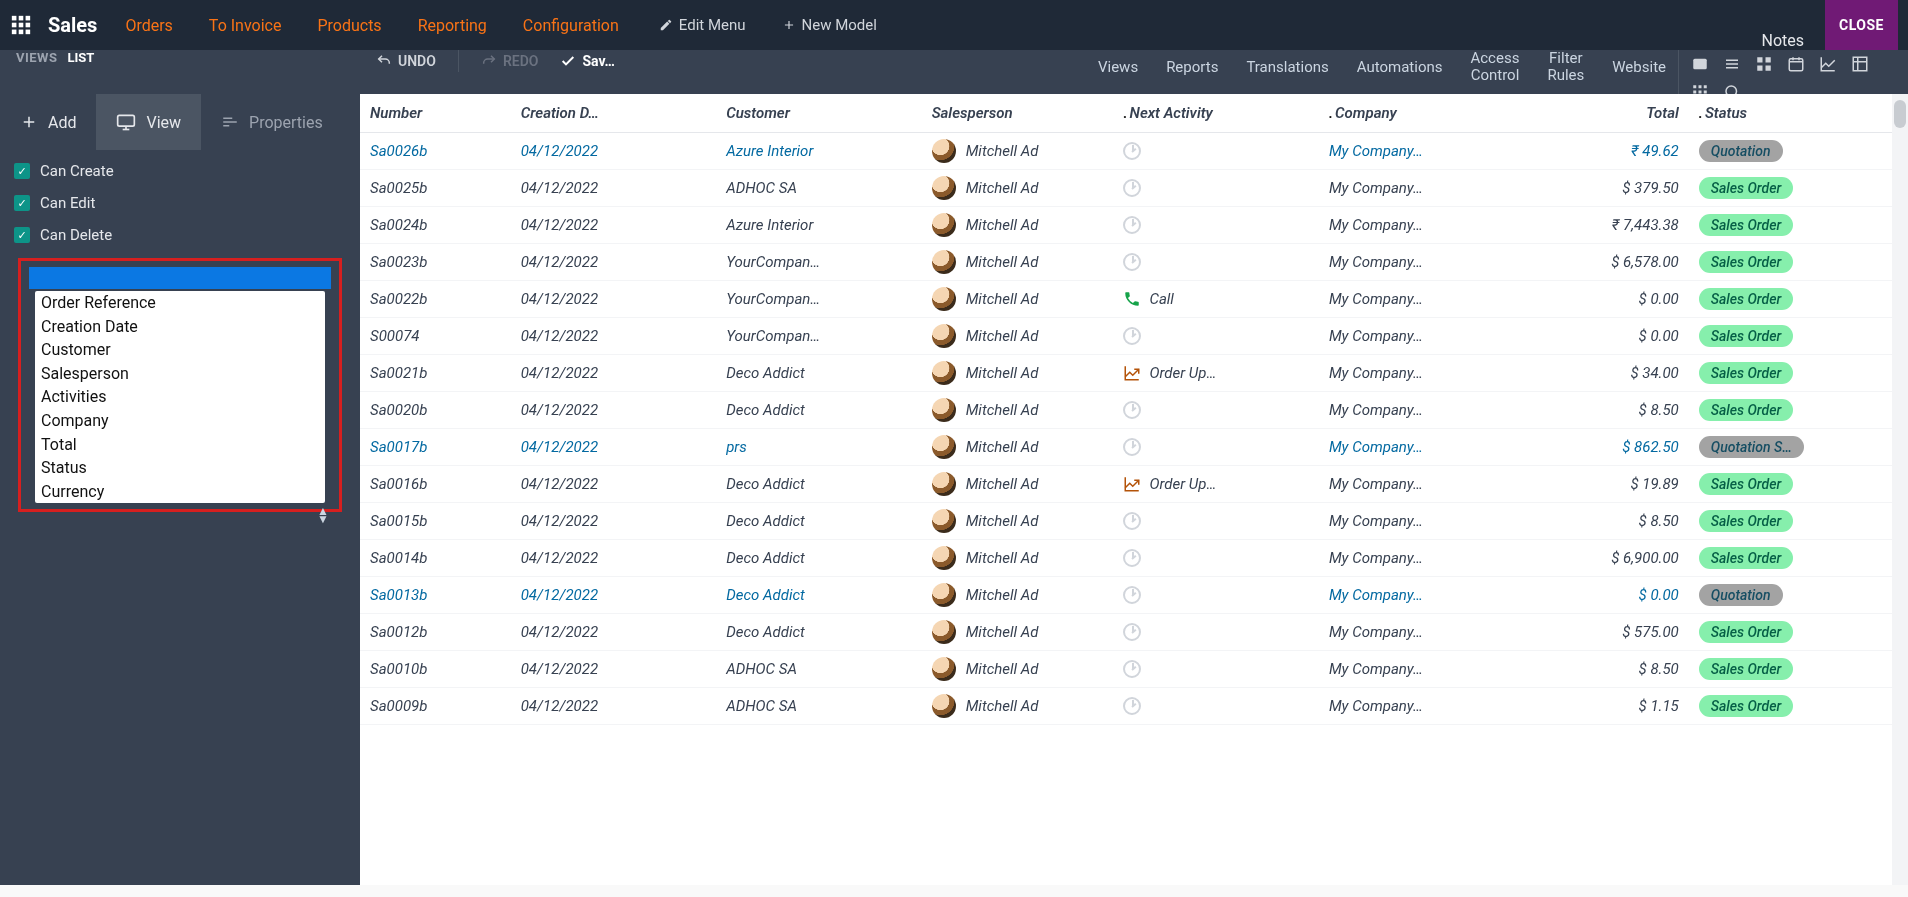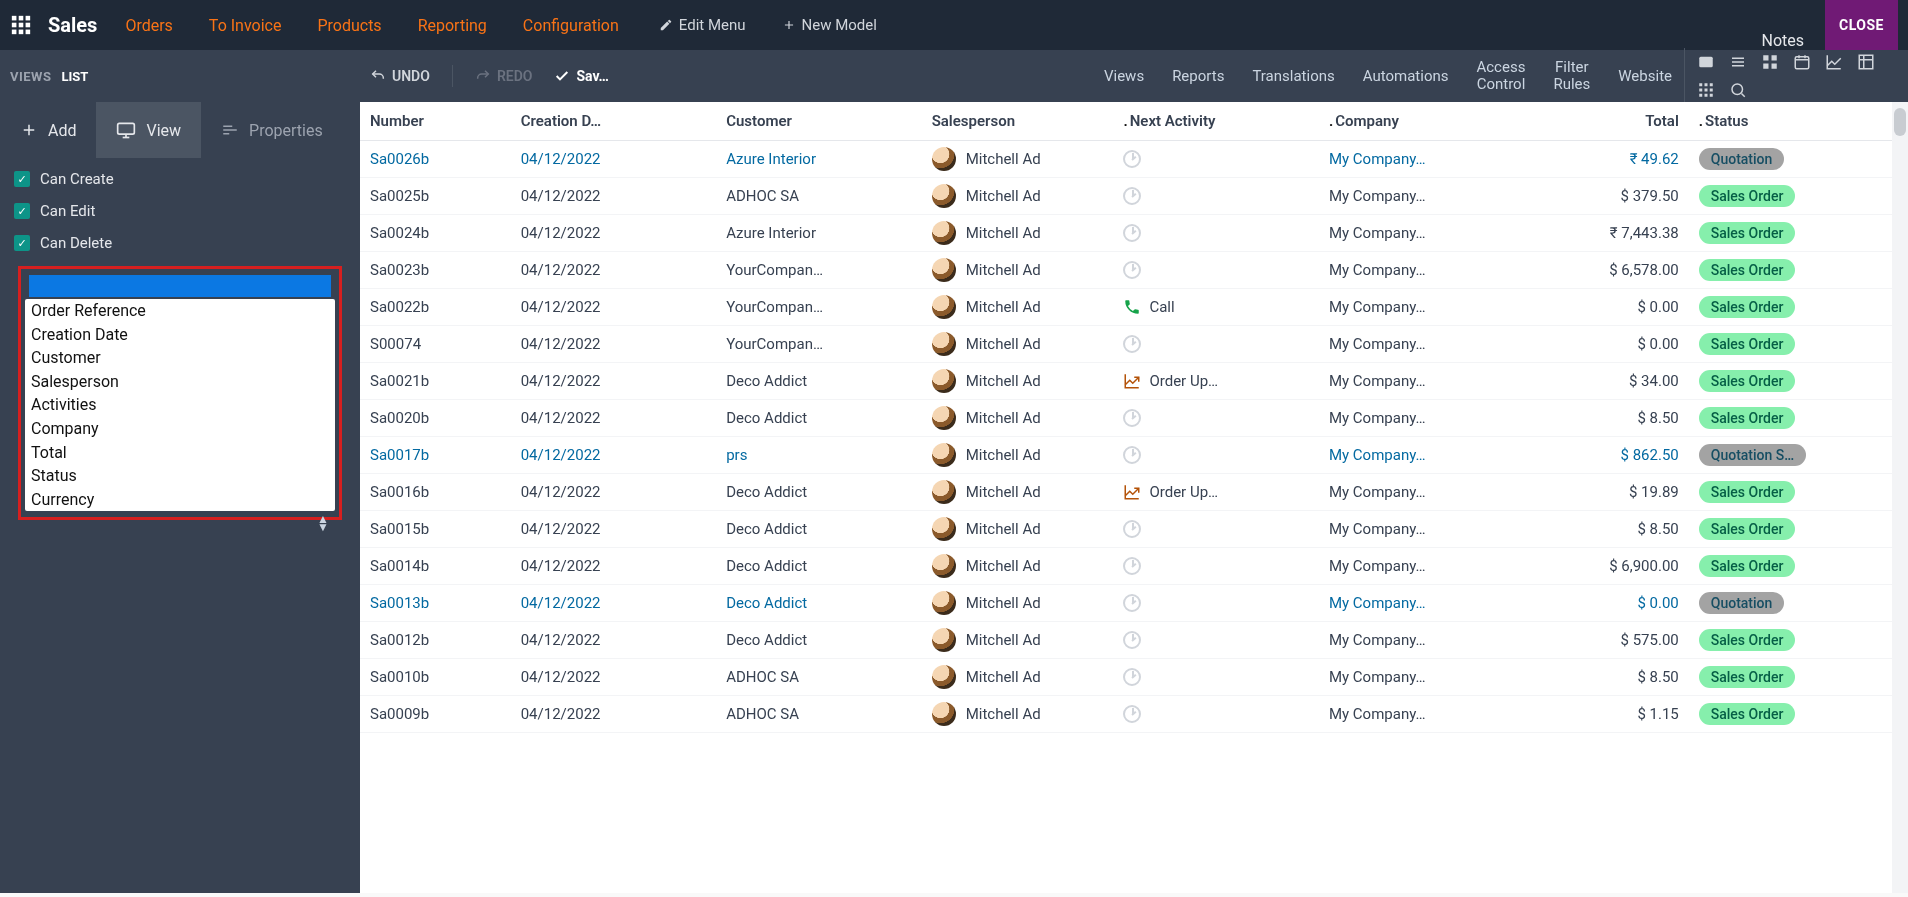--- a/index.html
+++ b/index.html
@@ -12,21 +12,21 @@
   .navbar .menu-items { display: flex; gap: 36px; }
   .navbar .menu-items span { font-size: 16px; cursor: pointer; color: #f97316; }
   .navbar .spacer { flex: 1; }
   .navbar .edit-actions { display: flex; gap: 36px; margin-left: 40px; align-items:center; }
   .navbar .edit-actions .ea { display:flex; align-items:center; gap:6px; cursor:pointer; color:#d1d5db; font-size:15px; }
   .navbar .right-actions { display:flex; align-items:flex-end; gap:3px; }
   .navbar .notes { margin-right: 18px; font-size:16px; cursor:pointer; }
   .close-btn { background:#701a75; color:#fff; font-weight:700; height:50px; padding:0 14px; display:flex; align-items:center; cursor:pointer; letter-spacing:0.5px; }
 
   
-  .subbar { background:#374151; height:52px; display:flex; align-items:center; color:#cbd5e1; padding:0 10px; }
+  .subbar { background:#374151; height:44px; display:flex; align-items:flex-start; color:#cbd5e1; padding:0 16px; }
   .subbar .views-label { font-size:13px; font-weight:700; color:#9ca3af; margin-right:10px; letter-spacing:0.5px; }
   .subbar .list-label { font-size:13px; font-weight:700; color:#fff; }
   .subbar-left { width:360px; display:flex; align-items:center; }
   .subbar-actions { display:flex; align-items:center; gap:22px; }
   .subbar-actions .act { display:flex; align-items:center; gap:6px; cursor:pointer; font-size:14px; color:#d1d5db; font-weight:600; }
   .subbar-actions .act.disabled { color:#6b7280; }
   .subbar-actions .sep { width:1px; height:22px; background:#4b5563; }
   .subbar .save { font-weight:700; color:#fff; }
   .subbar-tabs { margin-left:auto; display:flex; align-items:center; gap:28px;}
   .subbar-tabs span { font-size:15px; cursor:pointer;}
@@ -40,26 +40,26 @@
   .sidebar-tabs { display:flex; height:56px; }
   .sidebar-tabs .st { flex:0 0 auto; padding:0 20px; display:flex; align-items:center; gap:10px; cursor:pointer; font-size:16px;justify-content:center;}
   .sidebar-tabs .st.active { background:#4b5563; }
   .sidebar-tabs .st.props { color:#9ca3af; }
   .sidebar-body { padding:12px 14px; }
   .cb-row { display:flex; align-items:center; gap:10px; margin-bottom:14px; font-size:15px;}
   .cb { width:16px; height:16px; background:#0d9488; border-radius:2px; display:flex; align-items:center; justify-content:center; color:#fff; font-size:11px;}
   
   .combo-wrap { position:relative; margin:4px 4px 0 4px; border:3px solid #d61f1f; padding:2px 2px 6px 2px; }
   .combo-input { width: calc(100% - 12px); margin:4px 6px 2px 6px; height:22px; background:#0b78e3; border:none;}
-  .combo-list { background:#fff; color:#111; margin:0 2px; border-radius:2px; }
+  .combo-list { background:#fff; color:#111; margin:0 12px; border-radius:2px; }
   .combo-list div { padding:1px 6px; font-size:16px; line-height:1.35; cursor:pointer;}
   .sort-handle { position:absolute; right:10px; bottom:-14px; color:#cbd5e1; font-size:12px; line-height:0.7;}
   
   
-  .content { flex:1; background:#fff; position:relative; overflow:hidden; }
+  .content { flex:1; background:#fff; position:relative; overflow:hidden;font-style:italic; }
   .table-scroll { overflow-y:auto; height:100%; }
   table { width:100%; border-collapse:collapse; table-layout:fixed; }
   thead th { text-align:left; font-weight:600; font-size:15px; color:#374151; padding:10px 10px; border-bottom:1px solid #e5e7eb; background:#fff; position:sticky; top:0; white-space:nowrap; overflow:hidden; text-overflow:ellipsis;}
   tbody td { padding:6px 10px; border-bottom:1px solid #f3f4f6; font-size:15px; color:#374151; white-space:nowrap; overflow:hidden; text-overflow:ellipsis; vertical-align:middle; height:36px;}
   tbody tr.linkrow td.linkcell, tbody tr.linkrow td.linkcell2 { color:#0369a1; }
   .sp-cell { display:flex; align-items:center; gap:10px;}
   .avatar { width:24px; height:24px; border-radius:50%; background: radial-gradient(circle at 35% 30%, #f5d6b3 0 38%, #8b5a2b 40% 60%, #3b2b1b 62% 100%); flex-shrink:0;}
   .act-cell { display:flex; align-items:flex-end; gap:8px; color:#9ca3af;}
   .act-cell .clock { width:18px; height:18px; border:2px solid #d1d5db; border-radius:50%; position:relative;}
   .act-cell .clock::before { content:""; position:absolute; left:50%; top:50%; width:5px; height:2px; background:#d1d5db; transform-origin:left center; transform:rotate(-40deg);}

